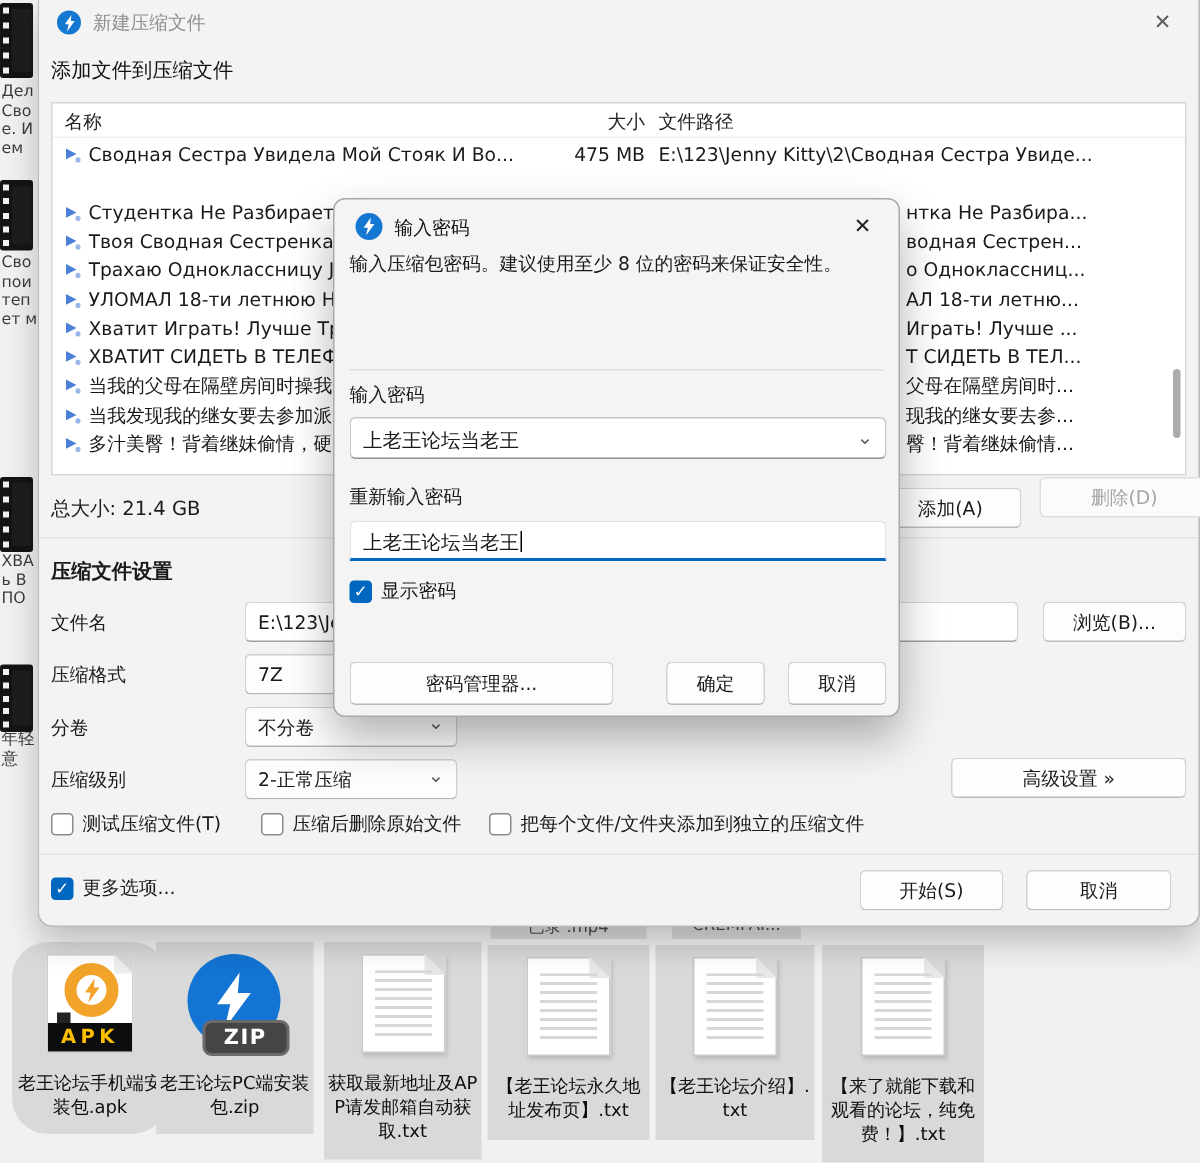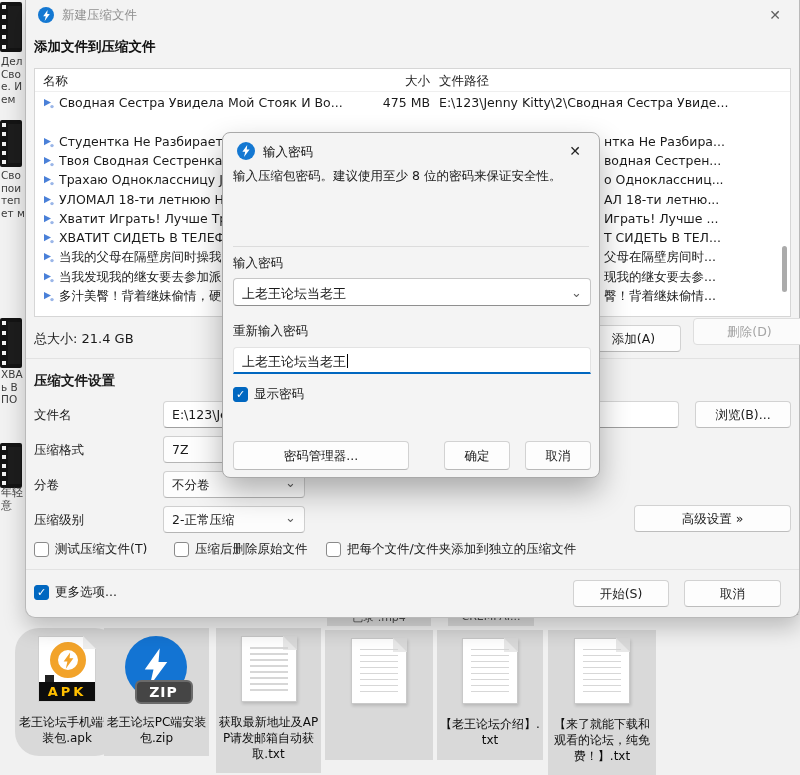--- a/index.html
+++ b/index.html
@@ -26,21 +26,21 @@
   
   .main-window { position:absolute; left:25px; top:0; width:775px; height:618px; background:#f3f3f3;
     border:1px solid #b9b9b9; border-top:none; border-radius:0 0 10px 10px; box-shadow:0 10px 22px rgba(0,0,0,.22); z-index:2; }
   .titlebar { position:absolute; left:0; top:0; right:0; height:28px; }
   .app-icon { position:absolute; width:16px; height:16px; border-radius:50%; background:#1478d2; display:flex; align-items:center; justify-content:center; }
   .app-icon svg { width:9px; height:11px; }
   .tb-icon { left:12px; top:7px; }
   .title-text { position:absolute; left:36px; top:7px; font-size:12.5px; color:#8f8f8f; }
   .win-close { position:absolute; right:14px; top:5px; width:20px; height:20px; font-size:14px; color:#5f5f5f; text-align:center; line-height:20px; cursor:default; }
 
-  .section-title { position:absolute; left:8px; top:38px; font-size:13.5px; font-weight:bold; color:#111; }
+  .section-title { position:absolute; left:8px; top:38px; font-size:13.5px; font-weight:normal; color:#111; }
 
   .file-list { position:absolute; left:8px; top:68px; width:757px; height:249px; background:#fff; border:1px solid #d6d6d6; font-size:12.5px; }
   .fl-header { position:absolute; left:0; top:0; right:0; height:23px; border-bottom:1px solid #efefef; color:#222; }
   .hdr-name { position:absolute; left:8px; top:4px; }
   .cell-size, .hdr-size { position:absolute; left:300px; width:95px; text-align:right; top:4px; }
   .cell-path, .hdr-path { position:absolute; left:404px; top:4px; white-space:nowrap; }
   .fl-rows { position:absolute; left:0; top:24px; right:0; bottom:0; }
   .fl-row { position:absolute; left:0; right:14px; height:19px; }
   .row-icon { position:absolute; left:8px; top:4px; width:11px; height:11px; }
   .cell-name { position:absolute; left:24px; top:2px; white-space:nowrap; max-width:372px; overflow:hidden; }
@@ -90,21 +90,21 @@
   .dlg-label2 { position:absolute; left:10px; top:190px; }
   .focus-input { position:absolute; left:10px; top:214px; width:358px; height:27px; background:#fff; border:1px solid #e3e3e3; border-bottom:2px solid #0067c0; border-radius:4px 4px 0 0; padding:5px 8px; font-size:13px; }
   .caret { display:inline-block; width:1px; height:14px; background:#000; vertical-align:-2px; margin-left:1px; }
   .cb-show { left:10px; top:253px; }
   .dlg-btn { position:absolute; top:308px; height:29px; background:#fdfdfd; border:1px solid #d2d2d2; border-bottom-color:#b9b9b9; border-radius:4px; text-align:center; line-height:27px; }
   .b-mgr { left:10px; width:176px; } .b-ok { left:221px; width:66px; } .b-cxl { left:302px; width:66px; }
 
   
   .icon-panel { position:absolute; top:628px; background:#d9d9d9; z-index:1; display:flex; flex-direction:column; align-items:center; padding-top:8px; }
   .icon-label { font-size:12px; line-height:16px; text-align:center; word-break:break-all; margin-top:12px; padding:0 2px; color:#0d0d0d; }
-  .p1 { left:15px; width:104px; height:128px;border-radius:24px; } .p2 { left:104px; width:105px; height:128px; }
+  .p1 { left:8px; width:104px; height:128px;border-radius:24px; } .p2 { left:104px; width:105px; height:128px; }
   .p3 { left:216px; width:105px; height:145px; } .p4 { left:325px; top:630px; width:108px; height:130px; }
   .p5 { left:437px; top:630px; width:106px; height:130px; } .p6 { left:548px; top:630px; width:108px; height:145px; }
 
   .page { position:relative; width:56px; height:66px; background:#fff; border:1px solid #c9c9c9; box-shadow:1px 2px 3px rgba(0,0,0,.15); }
   .page::before { content:""; position:absolute; right:-1px; top:-1px; border-style:solid; border-width:0 14px 14px 0; border-color:#d9d9d9 #d9d9d9 #e8e8e8 transparent; }
   .page-lines { position:absolute; left:8px; right:8px; top:10px; bottom:8px;
     background:repeating-linear-gradient(#d7d7d7 0 1.5px, transparent 1.5px 6px); }
   .apk-page { position:relative; width:58px; height:66px; background:#fff; border:1px solid #cfcfcf; }
   .apk-page::before { content:""; position:absolute; right:-1px; top:-1px; border-style:solid; border-width:0 13px 13px 0; border-color:#d9d9d9 #d9d9d9 #eee transparent; }
   .apk-ring { position:absolute; left:11px; top:5px; width:36px; height:36px; border-radius:50%; border:8px solid #f2a32a; }
@@ -395,20 +395,21 @@
     <div class="icon-panel p3">
       <div class="page">
         <span class="page-lines"></span>
       </div>
       <div class="icon-label">获取最新地址及APP请发邮箱自动获取.txt</div>
     </div>
     <div class="icon-panel p4">
       <div class="page">
         <span class="page-lines"></span>
       </div>
+      <div class="icon-label">【老王论坛永久地址发布页】.txt</div>
     </div>
     <div class="icon-panel p5">
       <div class="page">
         <span class="page-lines"></span>
       </div>
       <div class="icon-label">【老王论坛介绍】.txt</div>
     </div>
     <div class="icon-panel p6">
       <div class="page">
         <span class="page-lines"></span>

